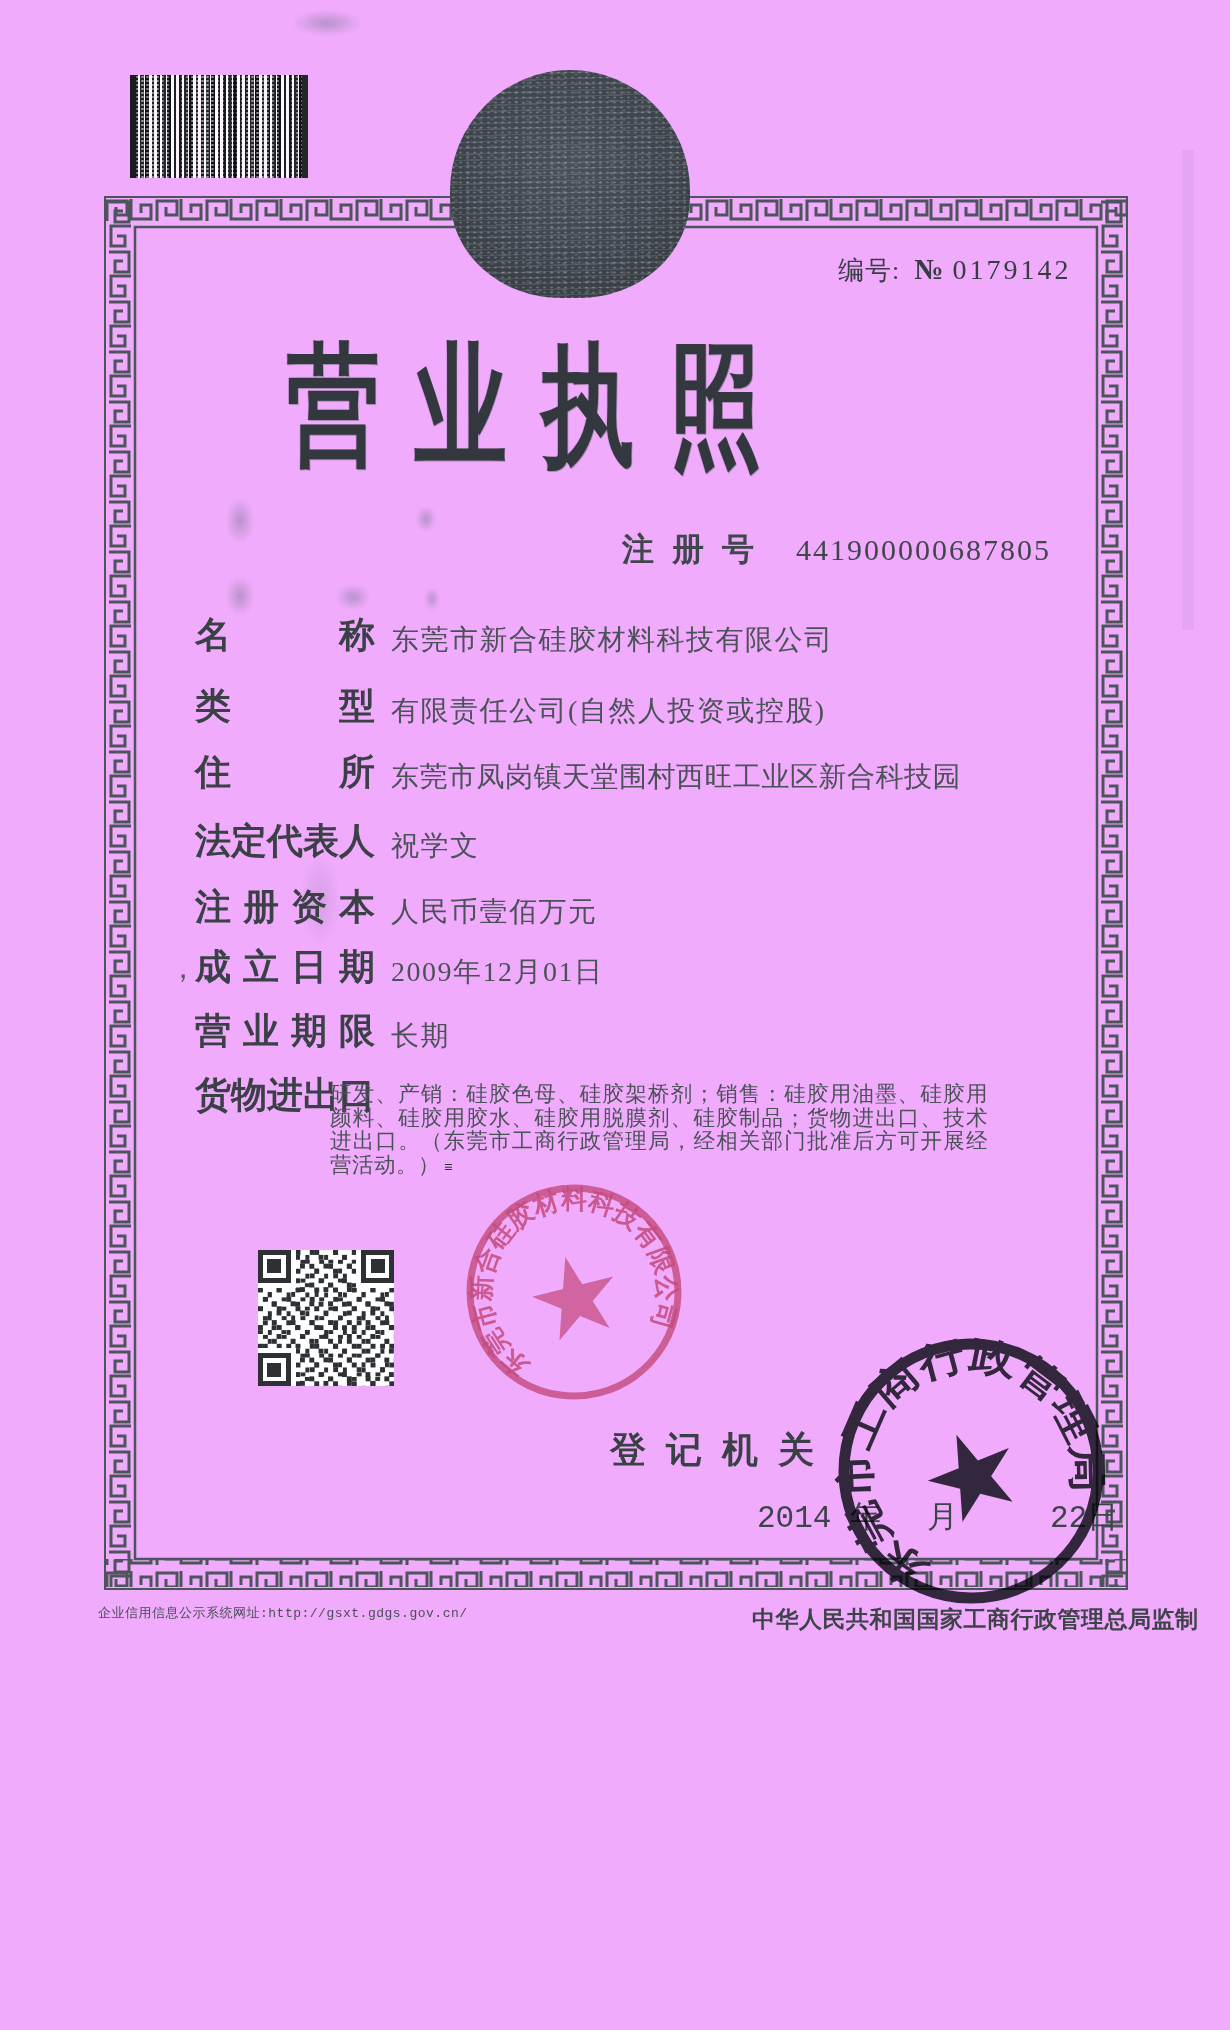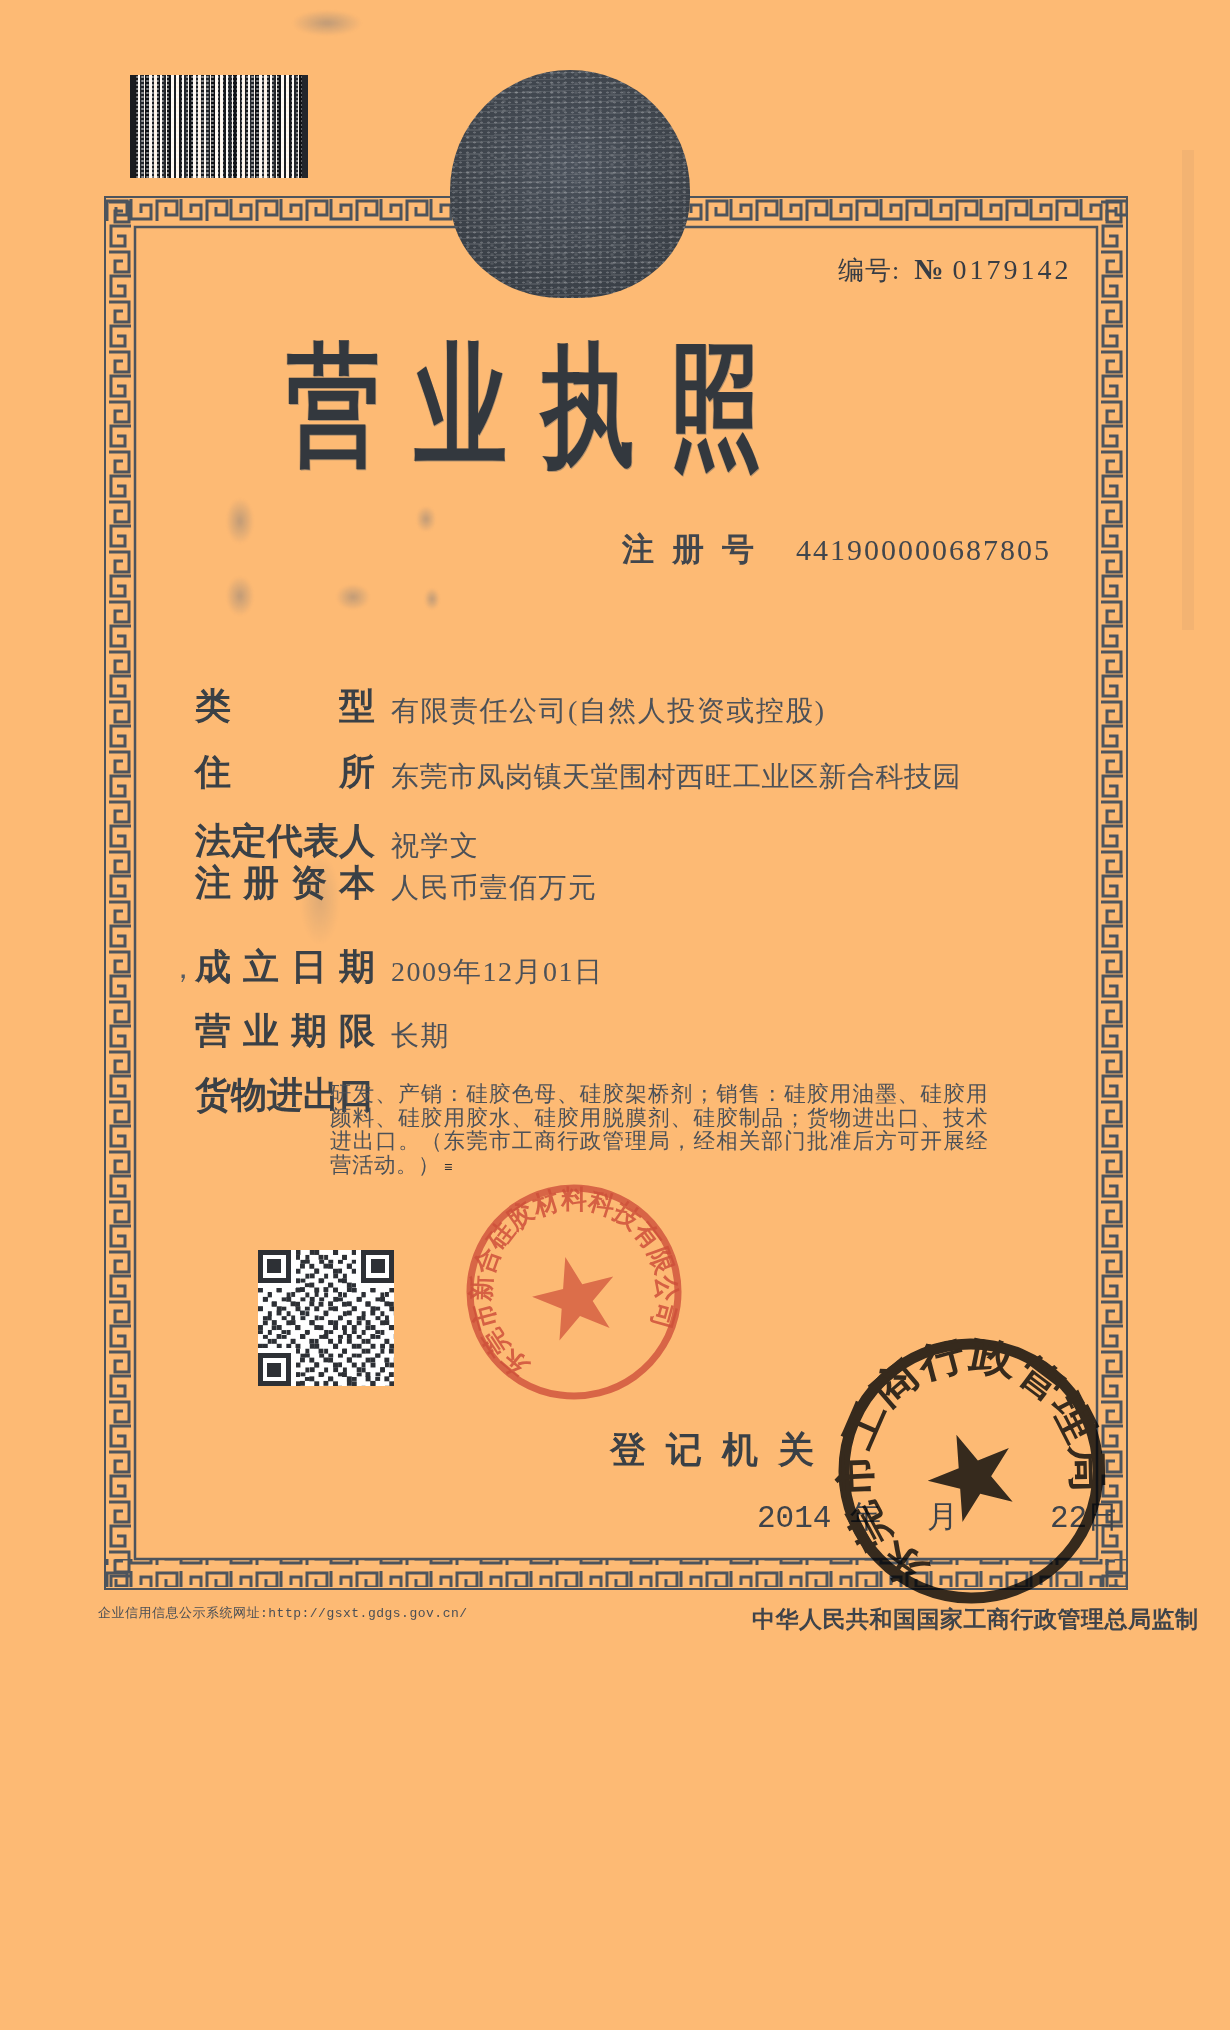--- a/index.html
+++ b/index.html
@@ -1,18 +1,18 @@
 <!DOCTYPE html>
 <html><head>
 <meta charset="utf-8">
 <style>
   html,body{margin:0;padding:0;background:#f3f3f0;}
   .page{
     position:relative; width:1230px; height:2030px; margin:0 auto;
-    background:#fdba74; overflow:hidden;
+    background:#f0abfc; overflow:hidden;
     font-family:"Liberation Serif", serif; color:#3c4147;
   }
   
   .scan-edge{position:absolute; background:rgba(60,65,75,.05);}
   .ghost{position:absolute; border-radius:50%;
     background:radial-gradient(closest-side, rgba(95,105,125,.38), rgba(95,105,125,0));
     filter:blur(1px); z-index:1;}
   
   .barcode{
     position:absolute; left:130px; top:75px; width:167px; height:103px; z-index:3;
@@ -134,33 +134,37 @@
     <span>编号:</span><span class="nosym">№</span><span class="num">0179142</span>
   </div>
 
   <div class="title">营业执照</div>
 
   <div class="regline">
     <span class="rlabel">注册号</span>
     <span class="rnum">441900000687805</span>
   </div>
 
+  <div class="row" style="top:616px">
+    <div class="flabel">名称</div>
+    <div class="fvalue">东莞市新合硅胶材料科技有限公司</div>
+  </div>
   <div class="row" style="top:687px">
     <div class="flabel">类型</div>
     <div class="fvalue">有限责任公司(自然人投资或控股)</div>
   </div>
   <div class="row" style="top:753px">
     <div class="flabel">住所</div>
     <div class="fvalue" style="letter-spacing:.5px">东莞市凤岗镇天堂围村西旺工业区新合科技园</div>
   </div>
   <div class="row" style="top:822px">
     <div class="flabel">法定代表人</div>
     <div class="fvalue">祝学文</div>
   </div>
-  <div class="row" style="top:864px">
+  <div class="row" style="top:888px">
     <div class="flabel">注册资本</div>
     <div class="fvalue">人民币壹佰万元</div>
   </div>
   <div class="row" style="top:948px">
     <div class="flabel">成立日期</div>
     <div class="fvalue">2009年12月01日</div>
   </div>
   <div class="row" style="top:1012px">
     <div class="flabel">营业期限</div>
     <div class="fvalue">长期</div>

